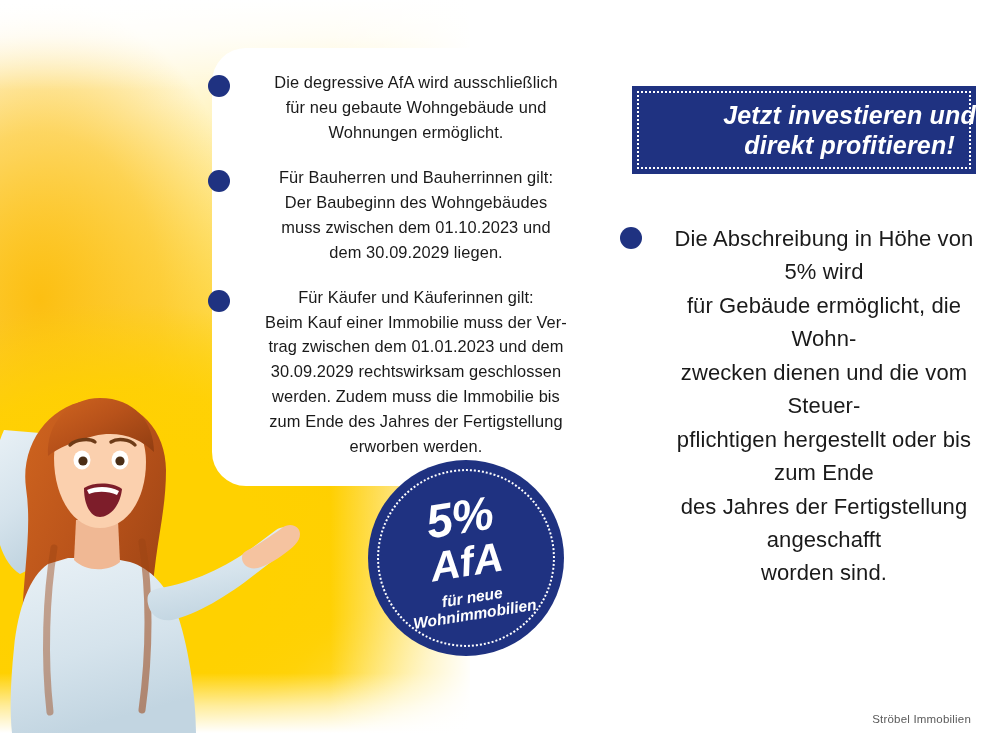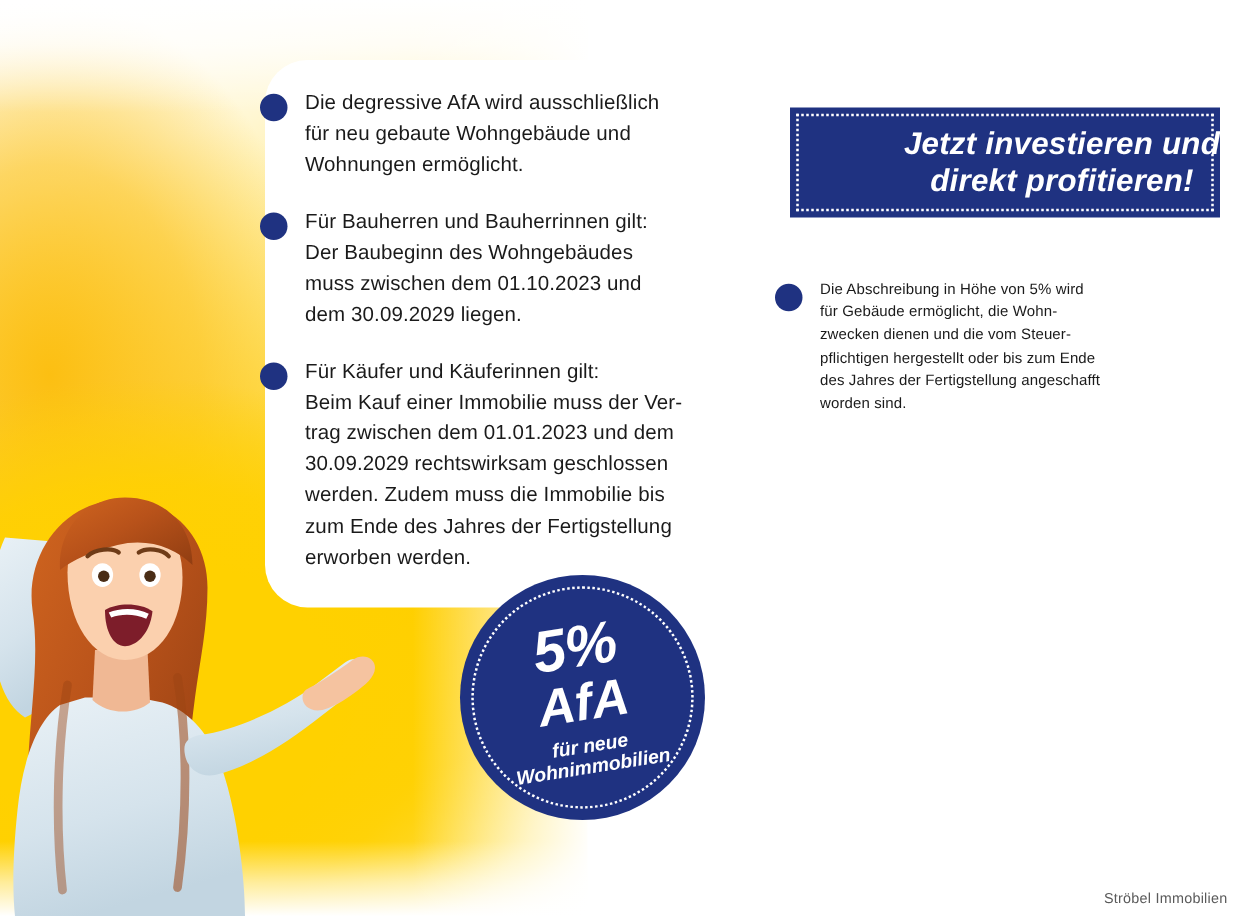--- a/index.html
+++ b/index.html
@@ -66,20 +66,21 @@
     top: 48px;
     width: 368px;
     height: 438px;
     background: #ffffff;
     border-radius: 34px;
   }
 
   
   .bullet-list {
     position: absolute;
+    text-align: center;
   }
   .bullet-item {
     position: relative;
     display: block;
     margin-bottom: 16px;
   }
   .bullet-dot {
     position: absolute;
     left: 0;
     top: 5px;
@@ -104,21 +105,21 @@
     width: 380px;
   }
   #left-bullets .bullet-item { margin-bottom: 20px; }
 
   #right-bullets {
     left: 620px;
     top: 222px;
     width: 372px;
   }
   #right-bullets .bullet-item { margin-bottom: 20px; }
-  #right-bullets .bullet-text { font-size: 12px; }
+  #right-bullets .bullet-text { font-size: 22px; }
 
   
   .banner {
     position: absolute;
     left: 632px;
     top: 86px;
     width: 344px;
     height: 88px;
     background: #1f3281;
     box-sizing: border-box;
@@ -209,21 +210,21 @@
     position: absolute;
     left: -10px;
     top: 352px;
     width: 330px;
     height: 381px;
   }
 
   
   .credit {
     position: absolute;
-    right: 18px;
+    right: 29px;
     bottom: 8px;
     font-size: 11.5px;
     color: #5a5a5a;
     letter-spacing: 0.2px;
   }
 </style>
 </head>
 <body>
 
 <div class="page">

